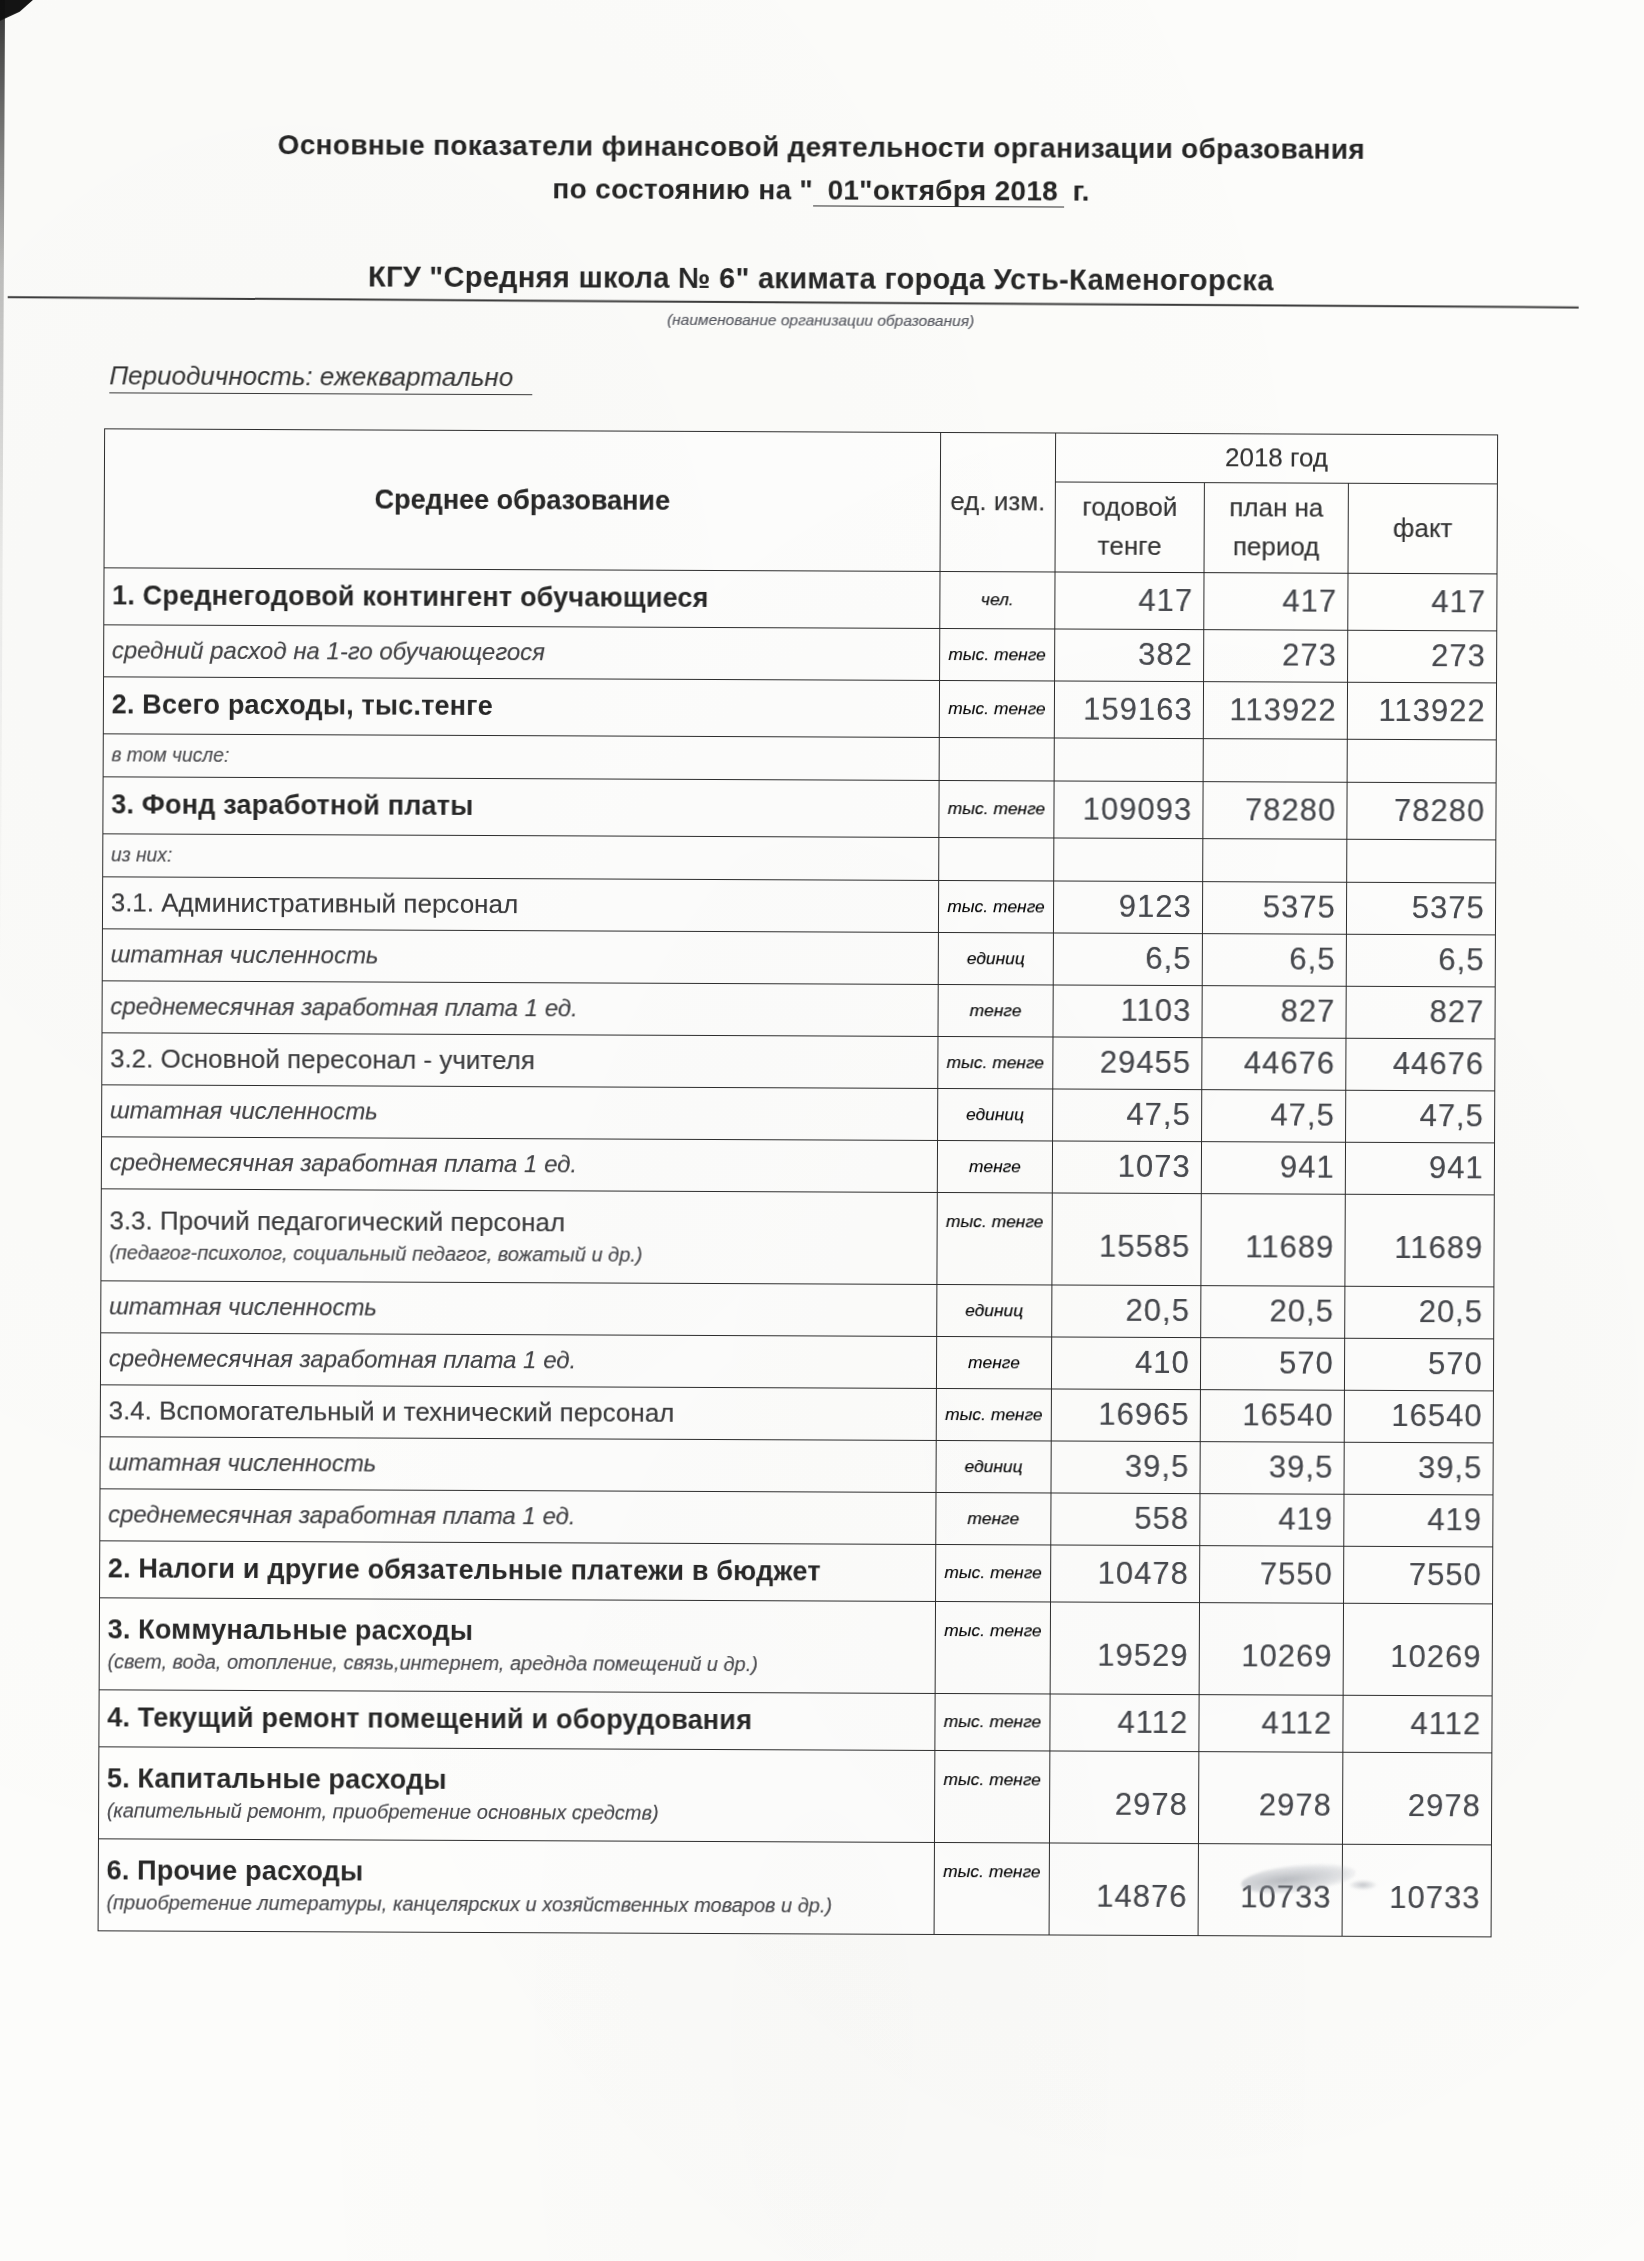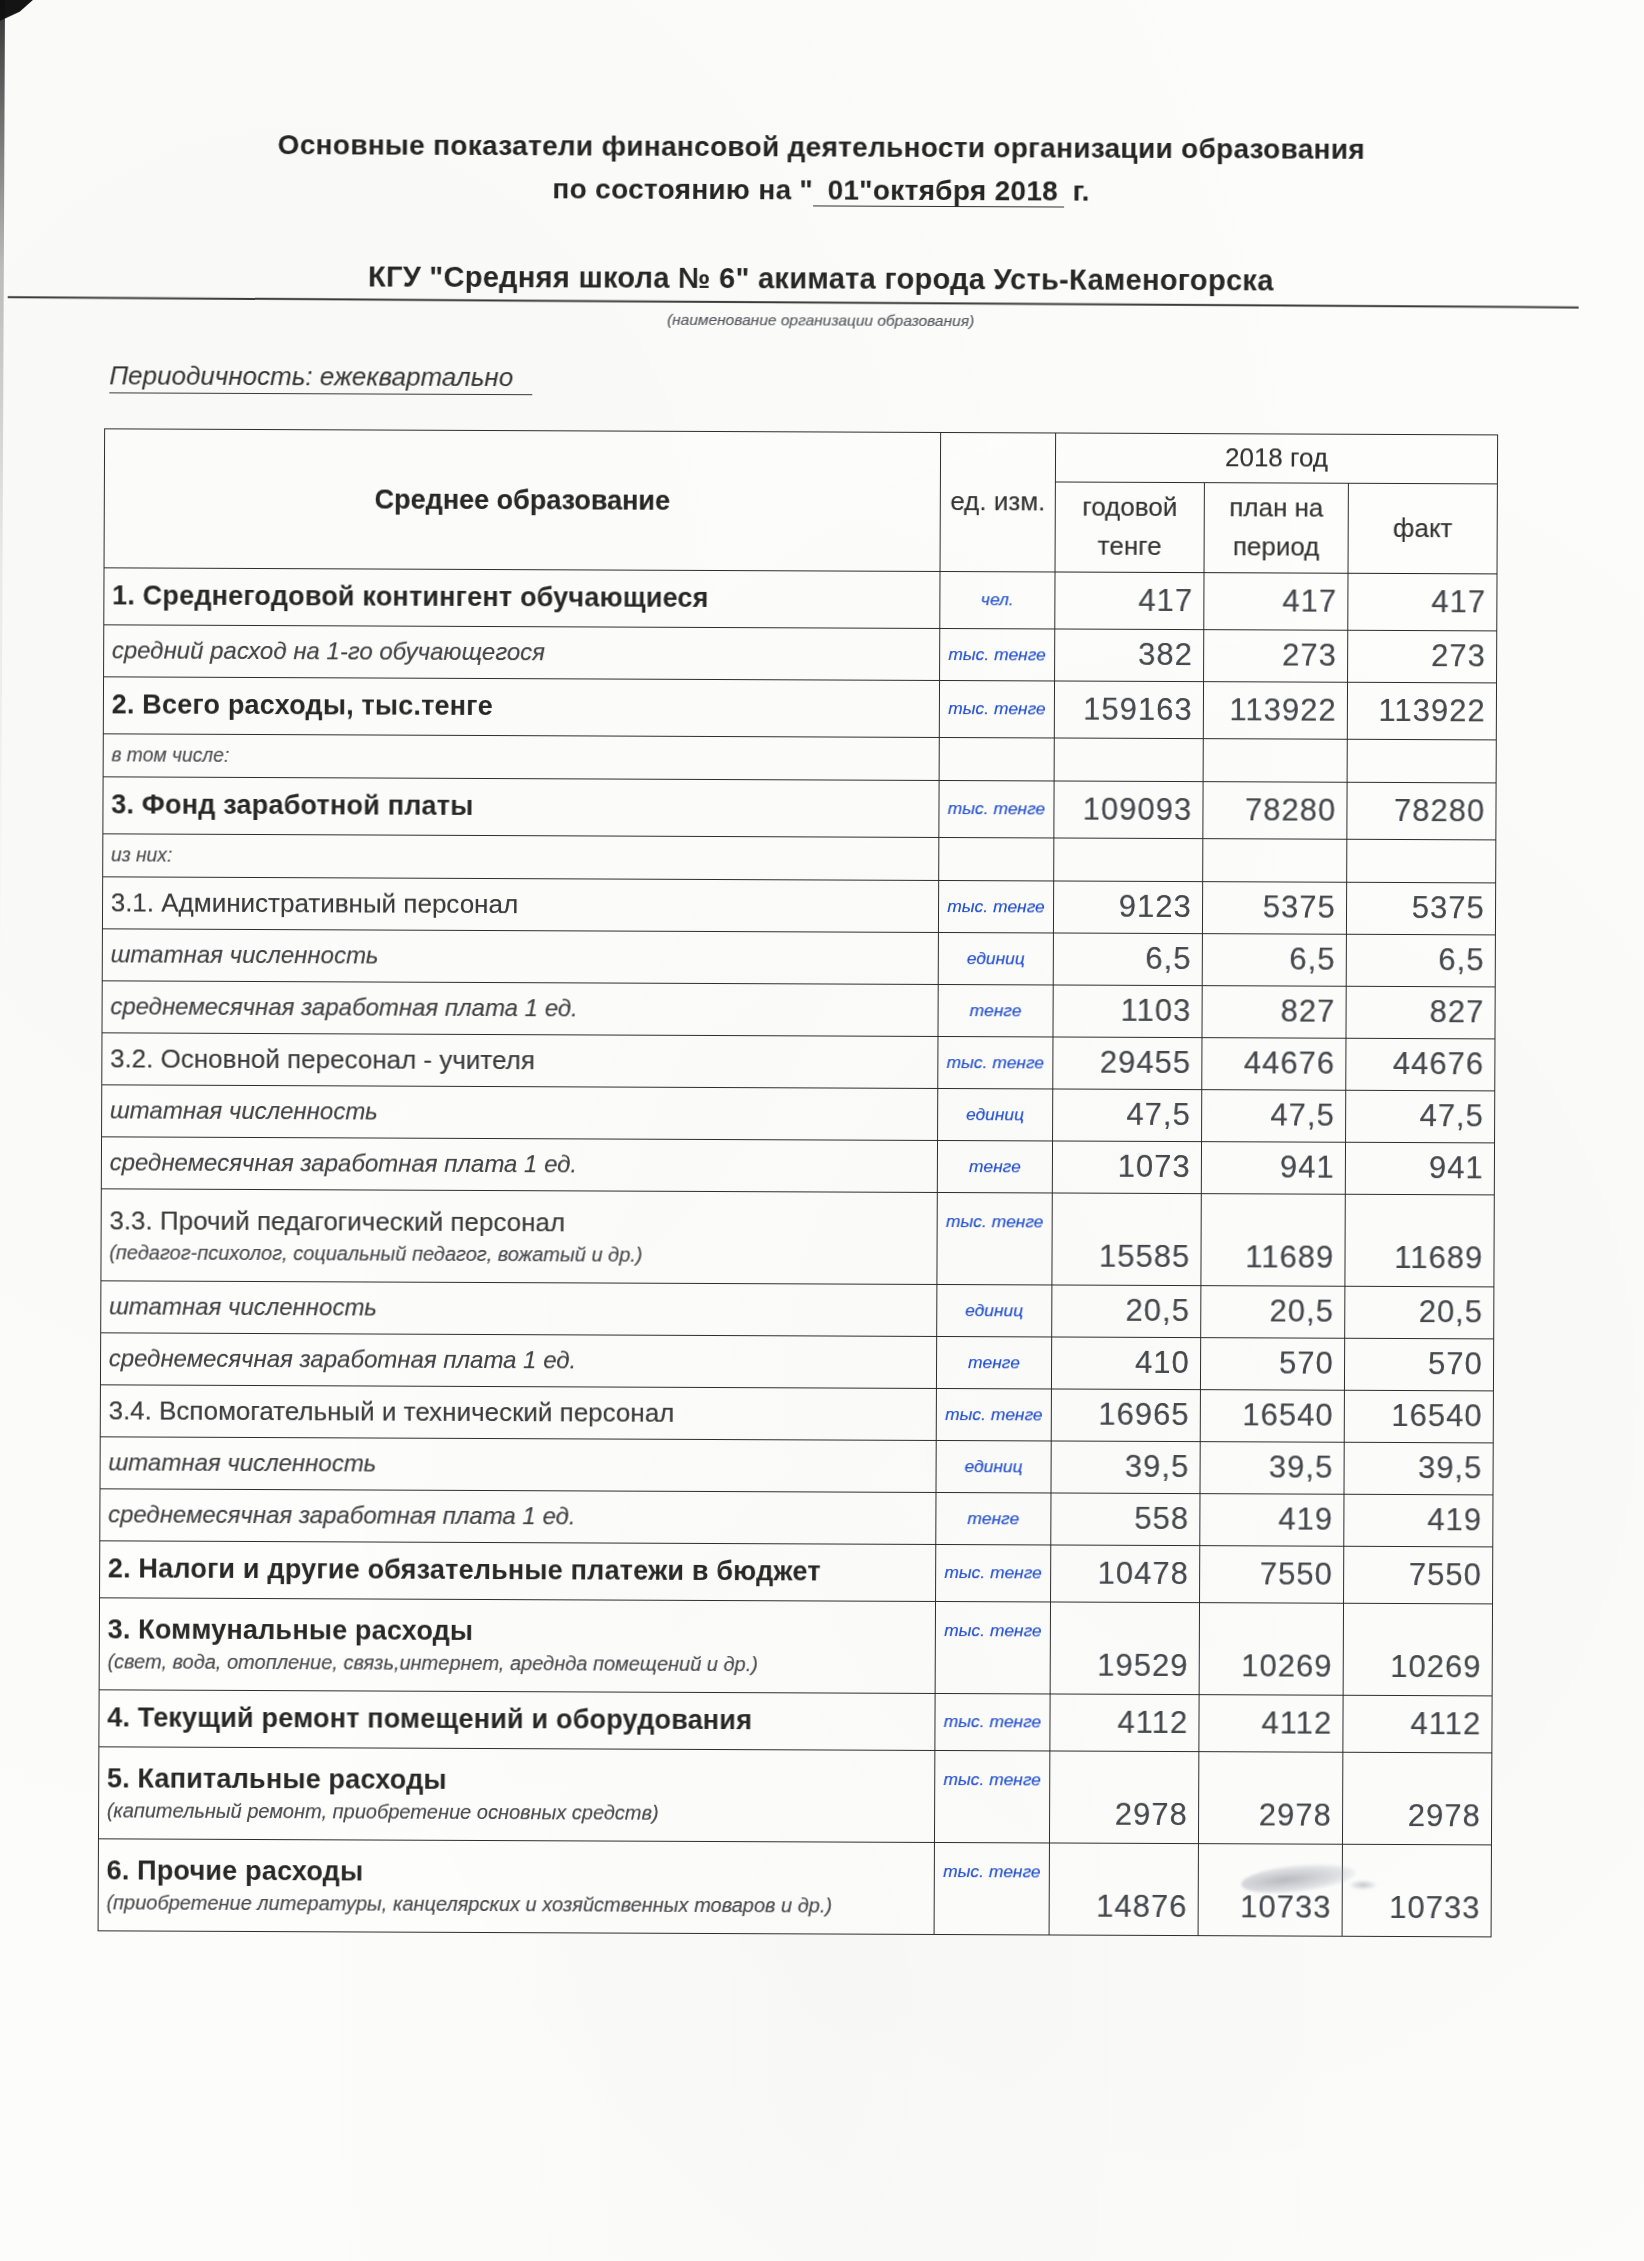--- a/index.html
+++ b/index.html
@@ -96,33 +96,33 @@
   tr.tall td { height:92px; }
 
   td.lbl { padding-left:7.7px; padding-right:5.2px; text-align:left; }
   tr.section .lbl-main { font-weight:700; font-size:27px; color:#272727; letter-spacing:0.2px; }
   tr.subsection .lbl-main { font-weight:400; font-size:26px; color:#3a3a3c; text-shadow:0 0 0.6px rgba(70,70,70,.5); }
   tr.detail .lbl-main { font-style:italic; font-size:24px; color:#414144; text-shadow:0 0 0.6px rgba(80,80,80,.45); }
   tr.note .lbl-main { font-style:italic; font-size:19.3px; color:#4c4c50; text-shadow:0 0 0.6px rgba(90,90,90,.4); }
   .lbl-sub { font-style:italic; font-size:20px; color:#48484c; margin-top:5.2px; text-shadow:0 0 0.6px rgba(85,85,90,.45); }
 
   td.unit {
-    font-style:italic; font-size:17.4px; color:#1d4ed8;
+    font-style:italic; font-size:17.4px; color:#000000;
     text-align:center; text-shadow:0 0 0.6px rgba(95,95,100,.5);
     padding:0 2.6px;
   }
   tr.tall td.unit { vertical-align:top; padding-top:18px; }
 
   td.val {
     font-size:31px; color:#46484d;
     text-align:right; padding-right:10.3px;
     letter-spacing:1px;
     text-shadow:0 0 0.6px rgba(75,75,80,.55);
   }
-  tr.tall td.val { vertical-align:bottom; padding-bottom:10px; }
+  tr.tall td.val { vertical-align:bottom; padding-bottom:20px; }
 </style>
 </head>
 <body>
 
 <div class="sheet">
 
   <div class="title-block">
     <div class="title-line">Основные показатели финансовой деятельности организации образования</div>
     <div class="title-line"><span>по состоянию на "</span><span class="date-underlined"> 01"октября  2018</span><span> г.</span></div>
   </div>

